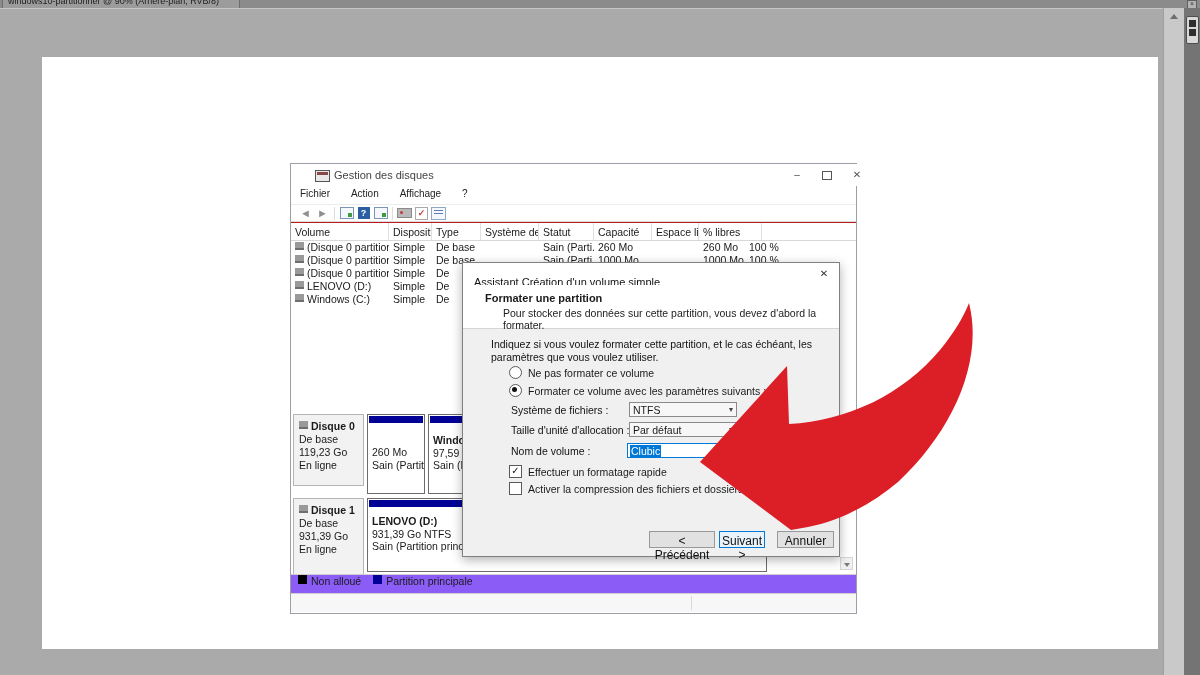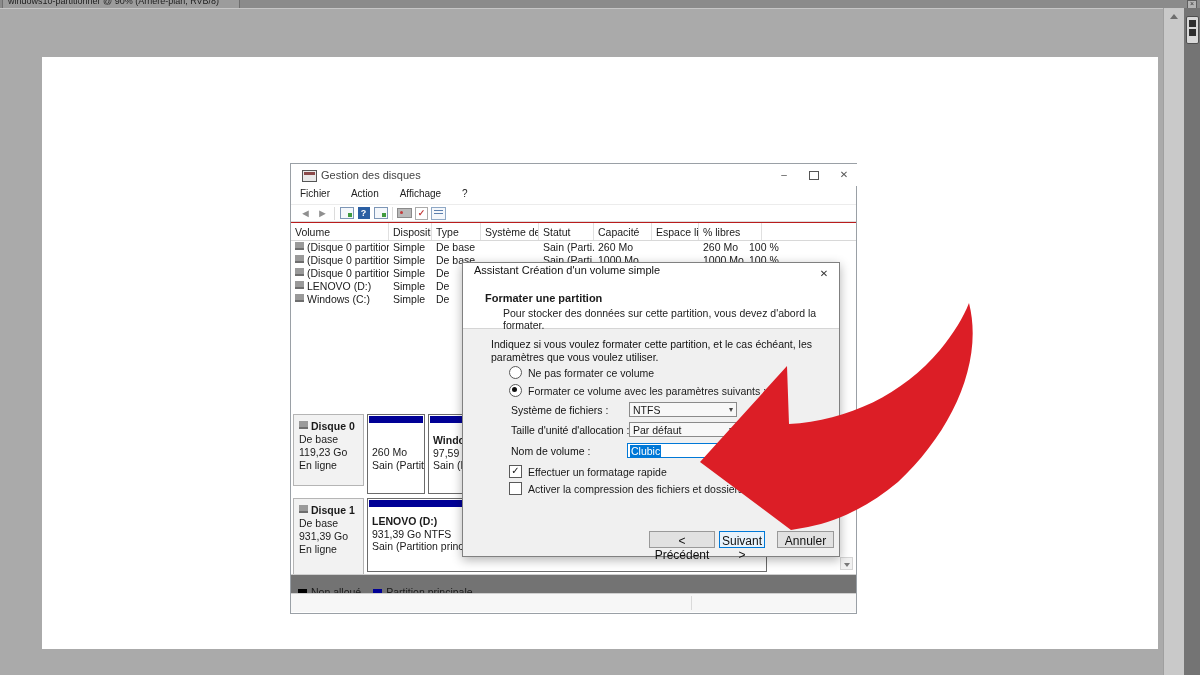--- a/index.html
+++ b/index.html
@@ -16,21 +16,21 @@
   .vscroll{position:absolute;left:1163px;top:8px;width:20px;height:667px;background:#c9c9c9;border-left:1px solid #9f9f9f;z-index:6;}
   .vscroll-up{position:absolute;left:4px;top:4px;width:12px;height:10px;}
   .vscroll-up:before{content:"";position:absolute;left:2px;top:2px;border-left:4px solid transparent;border-right:4px solid transparent;border-bottom:5px solid #6e6e6e;}
   .dockstrip{position:absolute;left:1184px;top:8px;width:16px;height:667px;background:#747474;z-index:6;}
   .dock-icon{position:absolute;left:2px;top:8px;width:11px;height:26px;background:#d8d8d8;border-radius:2px;border:1px solid #4e4e4e;}
   .dock-icon i{display:block;width:7px;height:7px;background:#2e2e2e;margin:3px auto 0;}
   
   .canvas{position:absolute;left:42px;top:57px;width:1116px;height:592px;background:#ffffff;z-index:1;}
   
   .dm{position:absolute;left:290px;top:163px;width:565px;height:449px;background:#fff;border:1px solid #9aa0a6;z-index:2;font-size:10.5px;}
-  .dm-title{position:absolute;left:3px;top:0;width:100%;height:22px;background:#fff;text-decoration:underline;}
+  .dm-title{position:absolute;left:16px;top:0;width:100%;height:22px;background:#fff;text-decoration:underline;}
   .app-icon{position:absolute;left:8px;top:6px;width:13px;height:10px;border:1px solid #555;background:#e9e9e9;}
   .app-icon i{display:block;height:3px;margin:1px;background:#8b4a4a;}
   .dm-title-text{position:absolute;left:27px;top:5px;color:#444;font-size:11px;}
   .dm-controls{position:absolute;right:0;top:0;height:22px;display:flex;}
   .dm-ctl{width:30px;height:22px;text-align:center;line-height:21px;color:#555;font-size:10px;}
   .dm-ctl.max i{display:inline-block;width:8px;height:7px;border:1px solid #555;margin-top:7px;}
   .dm-menu{position:absolute;left:0;top:22px;width:100%;height:18px;}
   .dm-menu span{display:inline-block;padding:2px 9px 0 9px;font-size:10px;color:#222;}
   .dm-toolbar{position:absolute;left:0;top:40px;width:100%;height:18px;border-top:1px solid #ececec;border-bottom:1px solid #dcdcdc;display:flex;align-items:center;padding-left:6px;box-sizing:border-box;}
   .tbi{display:inline-flex;align-items:center;justify-content:center;width:17px;height:15px;font-size:11px;color:#8f8f8f;font-weight:bold;}
@@ -51,31 +51,31 @@
   .trow .c{padding-left:4px;box-sizing:border-box;overflow:hidden;white-space:nowrap;}
   .cw0{width:98px}.cw1{width:43px}.cw2{width:49px}.cw3{width:58px}.cw4{width:55px}.cw5{width:58px}.cw6{width:47px}.cw7{width:63px}.cwf{flex:1}
   .vol-ic{display:inline-block;width:9px;height:6px;background:#9a9a9a;border-bottom:2px solid #6e6e6e;margin-right:3px;vertical-align:1px;}
   
   .diskblock{position:absolute;left:2px;width:561px;}
   .dlabel{position:absolute;left:0;top:0;width:71px;border:1px solid #b5b5b5;background:#f2f2f2;box-sizing:border-box;padding:5px 4px 0 5px;line-height:13px;}
   .dlabel b{font-size:10.5px;}
   .part{position:absolute;border:1px solid #6b6b6b;background:#fff;box-sizing:border-box;}
   .pbar{height:7px;margin:1px;}
   .ptext{padding:0 4px;line-height:12.5px;white-space:nowrap;overflow:hidden;}
-  .legend{position:absolute;left:0;top:410px;width:100%;height:24px;border-top:1px solid #cfcfcf;display:flex;align-items:flex-end;padding-left:7px;box-sizing:border-box;background:#737373;}
+  .legend{position:absolute;left:0;top:410px;width:100%;height:24px;border-top:1px solid #cfcfcf;display:flex;align-items:flex-start;padding-left:7px;box-sizing:border-box;background:#8b5cf6;}
   .lsq{display:inline-block;width:9px;height:9px;margin-right:4px;}
   .legend span.ltext{margin-right:12px;}
   .statusbar{position:absolute;left:0;top:429px;width:100%;height:18px;background:#f7f7f7;border-top:1px solid #cfcfcf;}
   .statusbar i{position:absolute;left:400px;top:2px;width:1px;height:14px;background:#dadada;}
   .pane-scroll-down{position:absolute;left:549px;top:393px;width:13px;height:13px;background:#f1f1f1;border:1px solid #d5d5d5;box-sizing:border-box;}
   .pane-scroll-down:before{content:"";position:absolute;left:3px;top:5px;border-left:3px solid transparent;border-right:3px solid transparent;border-top:4px solid #7a7a7a;}
   
   .wiz{position:absolute;left:462px;top:262px;width:376px;height:293px;background:#f0f0f0;border:1px solid #808080;box-shadow:0 3px 10px rgba(0,0,0,.3);z-index:3;font-size:10.5px;}
   .wiz-title{position:absolute;left:0;top:0;width:100%;height:22px;background:#fff;}
-  .wiz-title-text{position:absolute;left:11px;top:1px;font-size:11px;color:#111;}
+  .wiz-title-text{position:absolute;left:11px;top:13px;font-size:11px;color:#111;}
   .wiz-close{position:absolute;right:0;top:0;width:30px;height:22px;text-align:center;line-height:21px;color:#333;font-size:10px;}
   .wiz-head{position:absolute;left:0;top:22px;width:100%;height:43px;background:#fff;border-bottom:1px solid #d5d5d5;}
   .wiz-heading{position:absolute;left:22px;top:7px;font-weight:bold;font-size:11px;}
   .wiz-subheading{position:absolute;left:40px;top:22px;color:#222;}
   .wiz-desc{position:absolute;left:28px;top:75px;width:324px;line-height:13px;color:#111;}
   .ritem{position:absolute;left:46px;display:flex;align-items:center;}
   .radio{width:11px;height:11px;border:1px solid #595959;border-radius:50%;background:#fff;margin-right:6px;position:relative;flex:none;}
   .radio.sel:after{content:"";position:absolute;left:2px;top:2px;width:5px;height:5px;border-radius:50%;background:#111;}
   .frow-label{position:absolute;left:48px;color:#111;}
   .combo{position:absolute;left:166px;width:108px;height:15px;border:1px solid #8a8a8a;background:#f7f7f7;box-sizing:border-box;padding:1px 14px 0 3px;}

